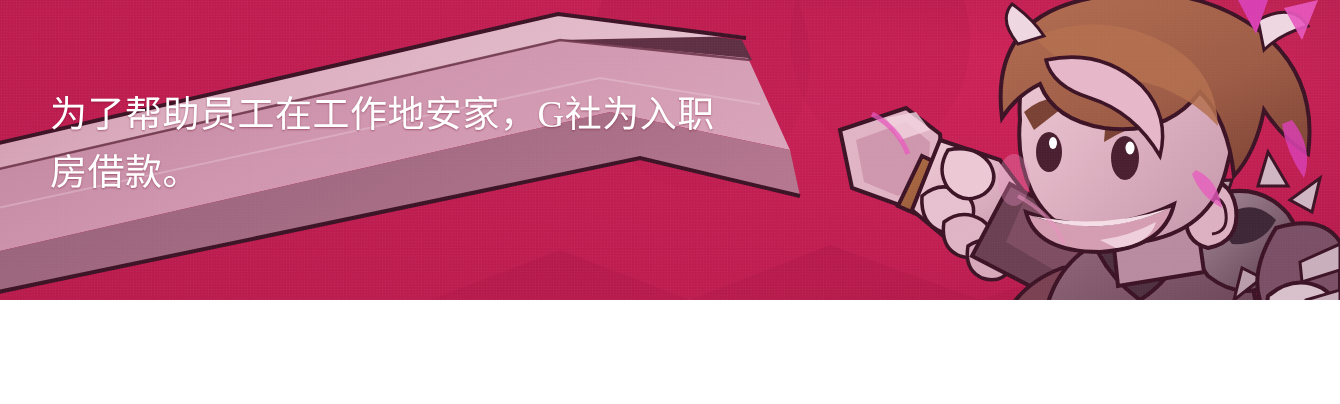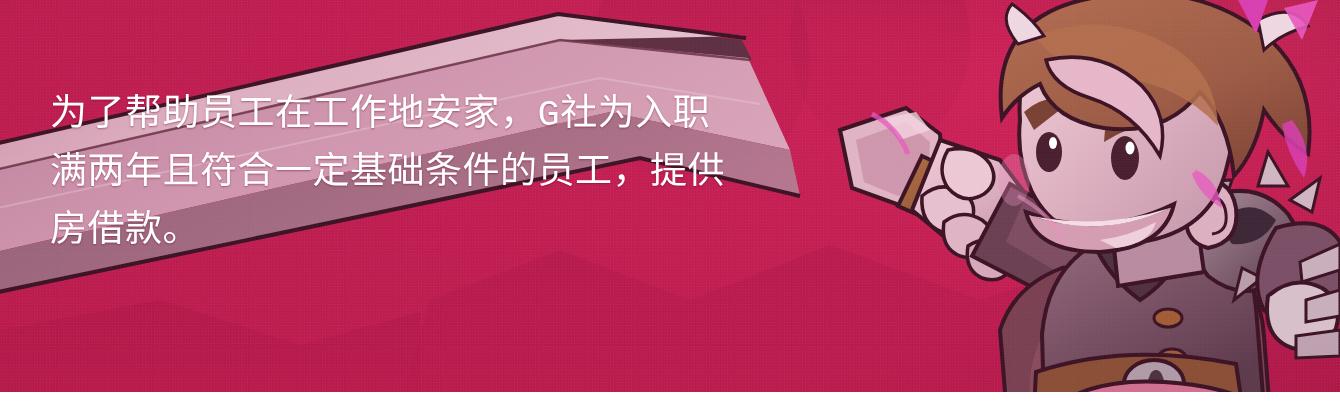--- a/index.html
+++ b/index.html
@@ -4,24 +4,24 @@
 <title>Banner</title>
 <style>
   html, body {
     margin: 0;
     padding: 0;
     background: #ffffff;
   }
   .banner {
     position: relative;
     width: 1340px;
-    height: 392px;
+    height: 300px;
     overflow: hidden;
     background: #0c4a6e;
-    font-family: Liberation Mono, monospace;
+    font-family: Liberation Serif, serif;
   }
 
   
   .bg-base {
     position: absolute;
     inset: 0;
     background:
       radial-gradient(130% 150% at 88% 18%, #cf2359 0%, #c11e52 42%, #b71a4b 100%);
   }
   .bg-watermark {
@@ -276,17 +276,16 @@
       <path d="M872 114 q26 14 36 40" fill="none" stroke="#e858bf" stroke-width="5" opacity=".75"></path>
       <path d="M1018 196 q34 18 46 48" fill="none" stroke="#e98fc0" stroke-width="4" opacity=".55"></path>
     </svg>
   </div>
 
   <div class="dither"></div>
   <div class="bg-vignette"></div>
 
   <div class="copy">
     <div class="copy-line">为了帮助员工在工作地安家，G社为入职</div>
-    <div class="copy-line">满两年且符合一定基础条件的员工，提供</div>
     <div class="copy-line">房借款。</div>
   </div>
 
 </div>
 
 </body></html>

